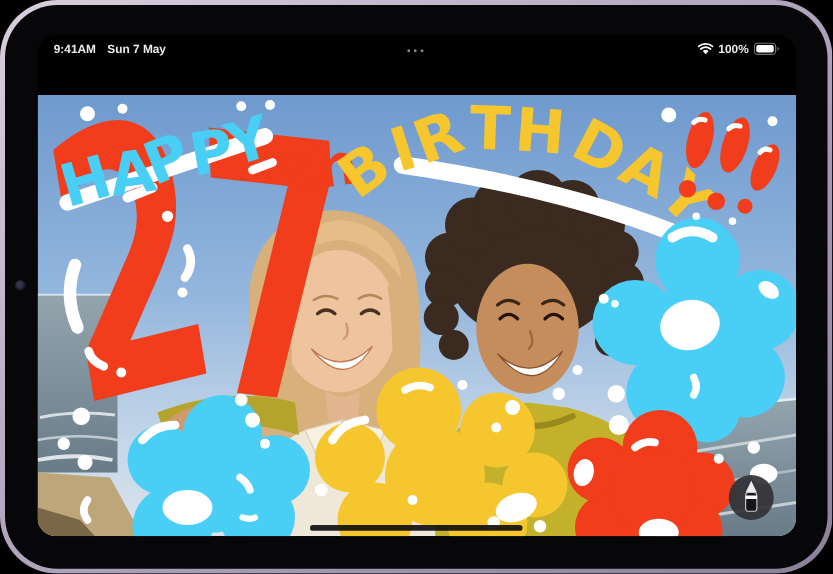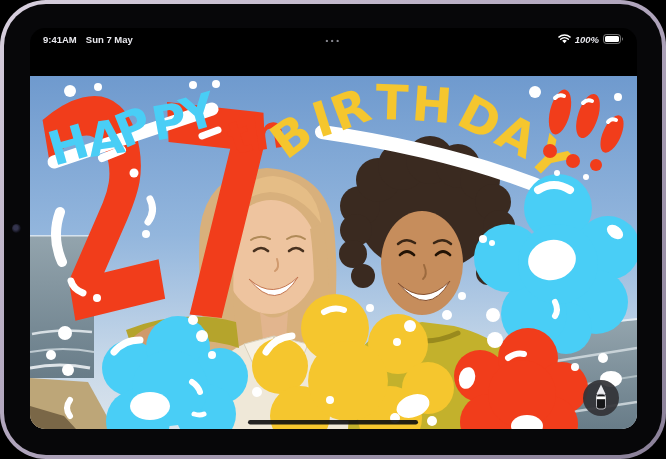--- a/index.html
+++ b/index.html
@@ -8,21 +8,21 @@
   .device{position:absolute;inset:0;border-radius:46px;
           background:linear-gradient(145deg,#d8d0de 0%,#b6abc2 40%,#8a8098 100%);}
   .bezel{position:absolute;inset:4px;border-radius:42px;background:#070709;}
   .camera{position:absolute;left:12px;top:224px;width:9px;height:9px;border-radius:50%;
           background:radial-gradient(circle at 42% 42%,#34344e 0 28%,#0a0a10 70%);}
   .screen{position:absolute;left:30px;top:28px;width:607px;height:401px;border-radius:15px;
           background:#000;overflow:hidden;}
   .statusbar{position:relative;height:22px;display:flex;justify-content:space-between;
              align-items:center;padding:0 13px;color:#e9e9ee;font-size:9.5px;font-weight:700;}
   .sb-left{display:flex;align-items:center;gap:9px;}
-  .sb-right{display:flex;align-items:center;gap:4px;font-style:italic;}
+  .sb-right{display:flex;align-items:center;gap:4px;}
   .mt-dots{position:absolute;left:50%;top:9px;transform:translateX(-50%);
            color:#8a8a92;font-size:8px;letter-spacing:2.5px;font-weight:700;line-height:1;}
   .navbar{position:relative;height:26px;background:#000;font-size:13px;}
   .nav-title{text-align:center;line-height:26px;color:#efeff3;font-weight:700;}
   .nav-cancel{position:absolute;left:13px;top:0;line-height:26px;color:#0a84ff;cursor:pointer;}
   .nav-done{position:absolute;right:13px;top:0;line-height:26px;color:#0a84ff;font-weight:700;cursor:pointer;}
   .photo{position:absolute;left:0;right:0;top:48px;bottom:0;}
   .photo svg{display:block;width:100%;height:100%;}
   svg text{font-family:"DejaVu Sans","Liberation Sans",sans-serif;}
 </style>

